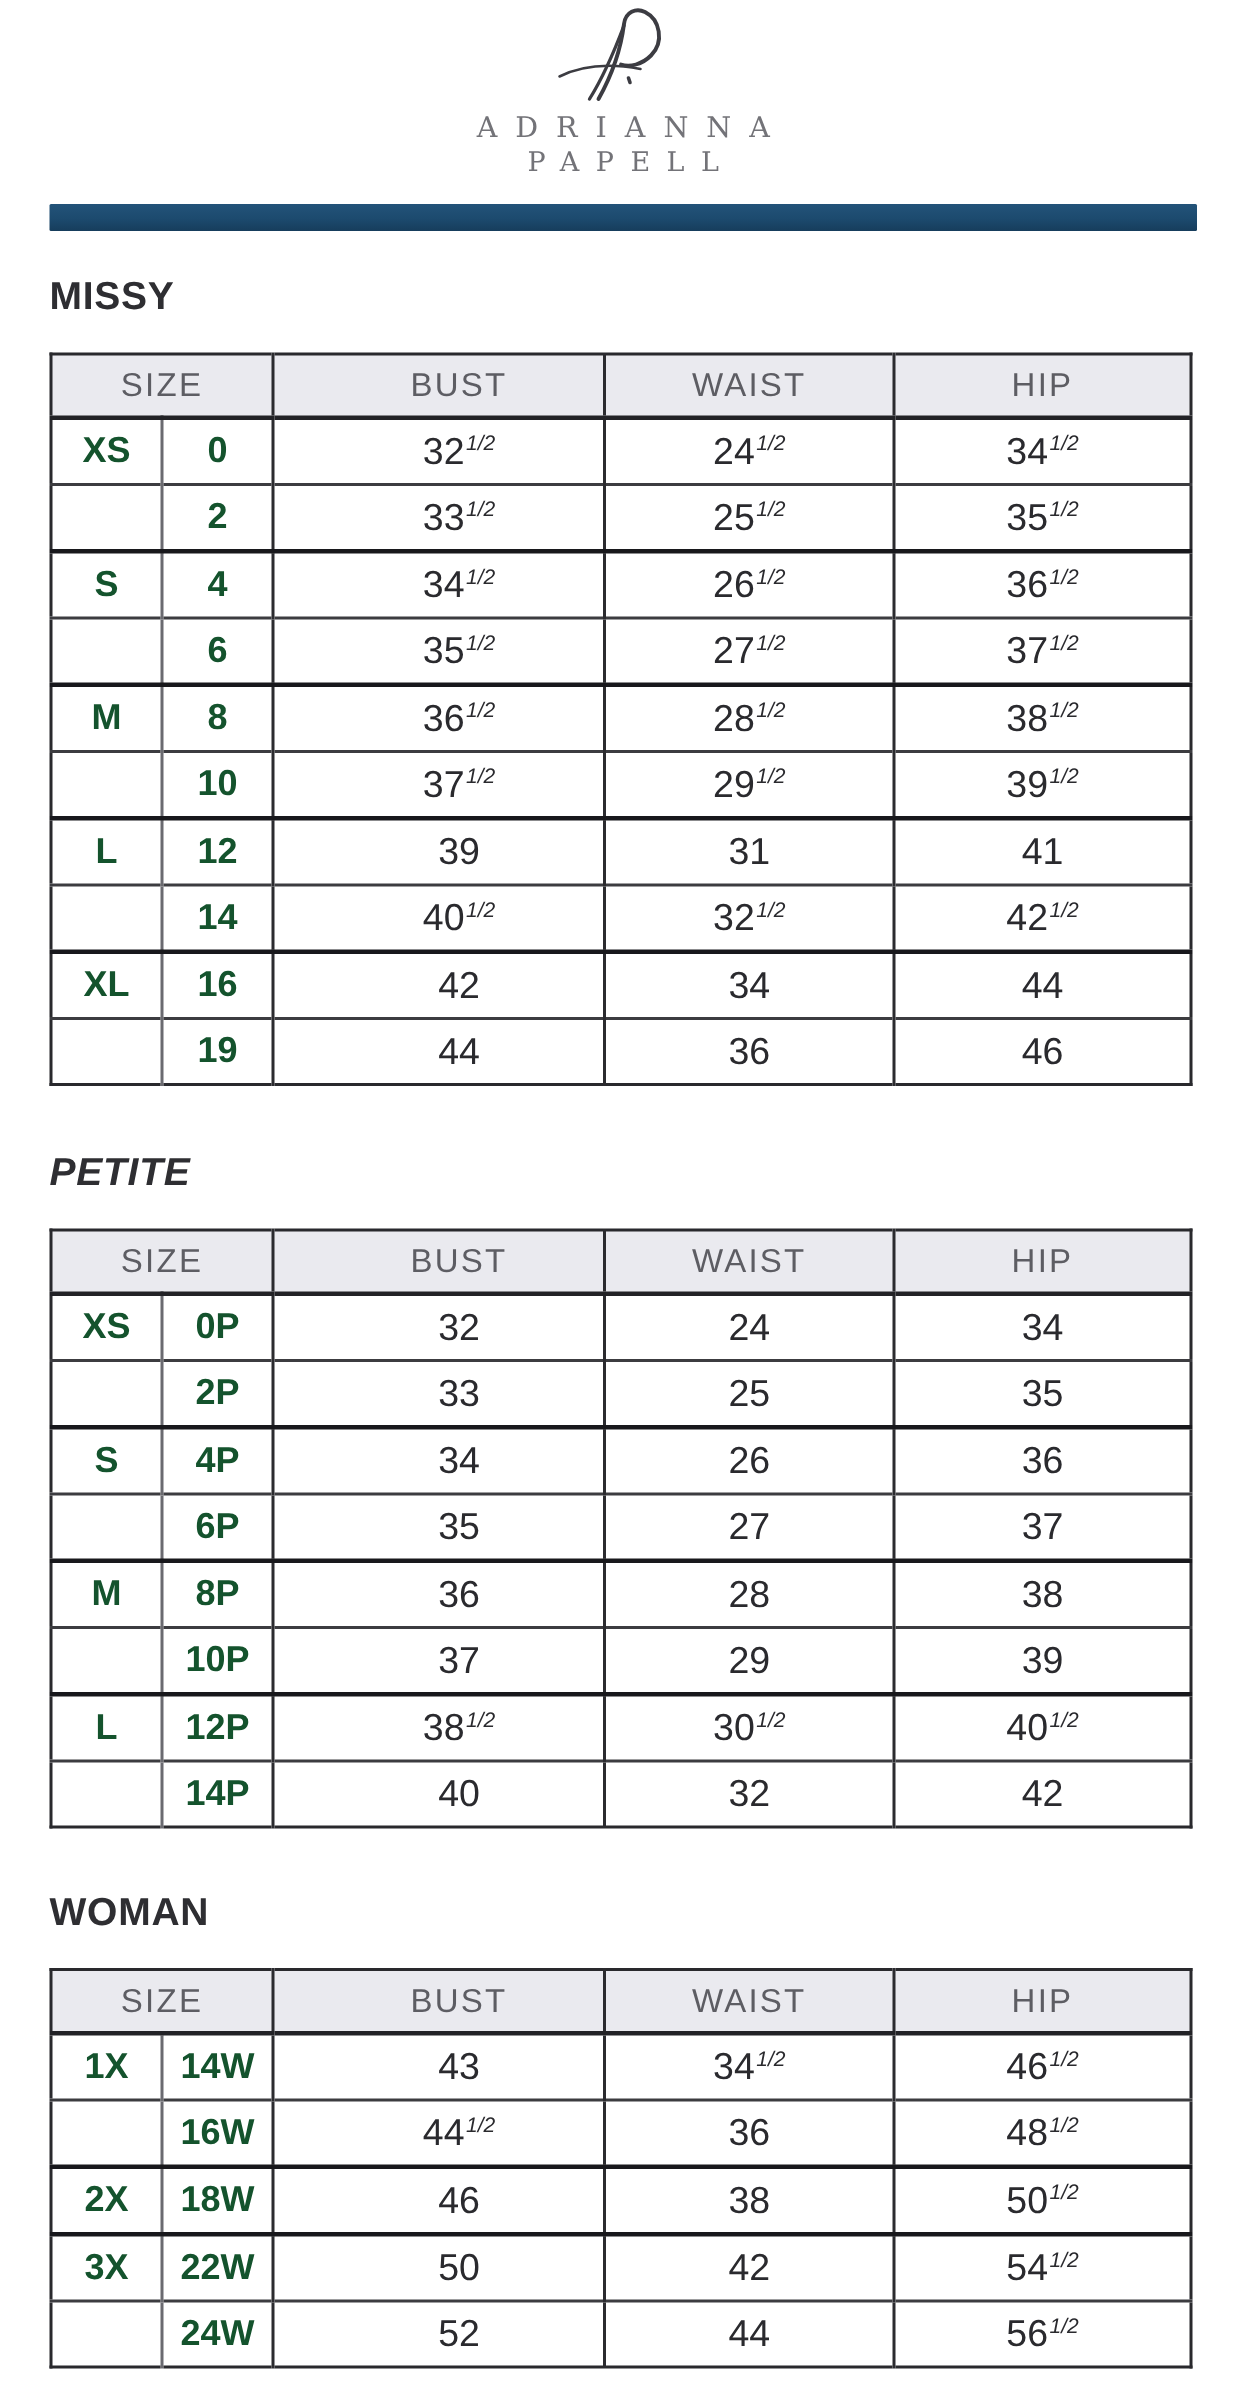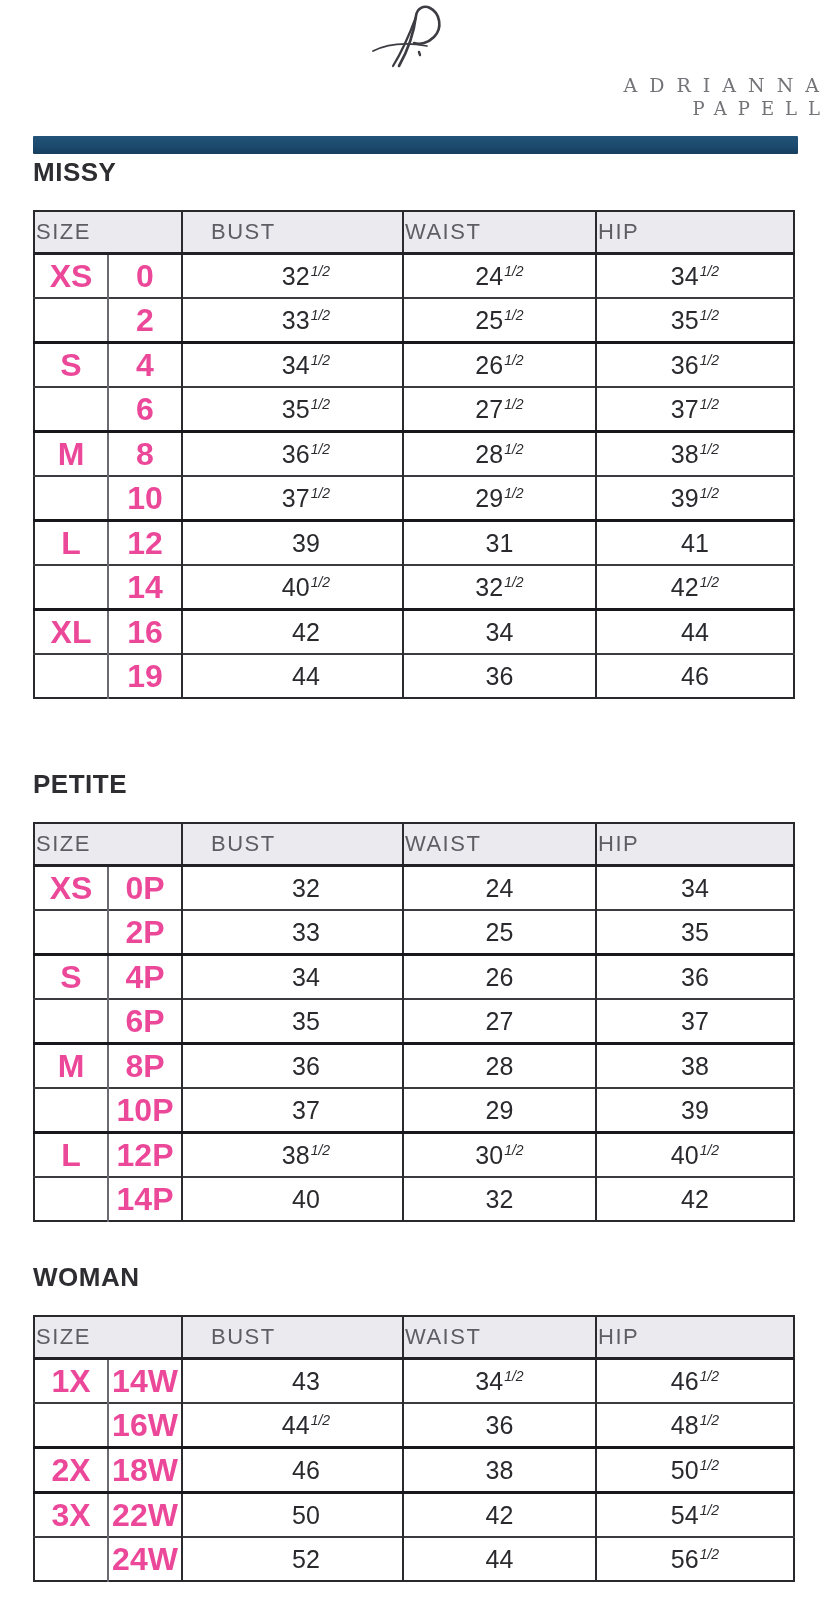--- a/index.html
+++ b/index.html
@@ -11,21 +11,21 @@
     overflow: hidden;
     font-family: "Liberation Sans", sans-serif;
   }
 
   
   .logo-block { text-align: center; padding-top: 4px; }
   .monogram { display: block; margin: 0 auto; width: 112px; height: 64px; }
   .brand-line {
     font-family: "DejaVu Serif", serif;
     color: #737378;
-    text-align: right;
+    text-align: center;
   }
   .brand-line-1 { font-size: 19px; letter-spacing: 12px; text-indent: 12px; margin-top: 6px; }
   .brand-line-2 { font-size: 18px; letter-spacing: 11px; text-indent: 11px; margin-top: 2px; }
 
   
   .accent-bar {
     width: 765px;
     height: 18px;
     margin-left: 33px;
     background: linear-gradient(180deg, #235379 0%, #1c4a6e 55%, #163d5c 100%);
@@ -35,40 +35,40 @@
 
   
   .size-section { margin-left: 33px; }
   .section-title {
     font-size: 26px;
     font-weight: bold;
     letter-spacing: 0.5px;
     color: #2e2e32;
     margin: 0;
   }
-  #section-missy  .section-title { margin-top: 3px; }
-  #section-petite .section-title { margin-top: 70px; }
+  #section-missy  .section-title { margin-top: 28px; }
+  #section-petite .section-title { margin-top: 42px; font-style: italic; }
   #section-woman  .section-title { margin-top: 40px; }
 
   
   table.size-table {
     border-collapse: collapse;
     table-layout: fixed;
     width: 762px;
     margin-top: 22px;
     border: 2px solid #29292d;
   }
   .size-table th {
     background: #eaeaef;
     color: #5d5d63;
     font-weight: normal;
     font-size: 22px;
     letter-spacing: 1.5px;
     height: 38px;
-    text-align: left;
+    text-align: center;
     border-bottom: 3px solid #222226;
   }
   .size-table td {
     height: 40px;
     text-align: center;
     vertical-align: middle;
     white-space: nowrap;
   }
   .size-table tbody tr { border-top: 2px solid #3c3c40; }
   .size-table tbody tr:first-child { border-top: none; }
@@ -77,22 +77,22 @@
   .col-letter { width: 89px;  border-right: 2px solid #6a6a70; }
   .col-size   { width: 100px; border-right: 2px solid #2b2b2f; }
   .col-bust   { width: 190px; border-right: 2px solid #2b2b2f; padding-left: 28px; }
   .col-waist  { width: 189px; border-right: 2px solid #2b2b2f; margin-top: 23px; }
   .col-hip    { width: 194px; }
 
   th.col-sizegroup { border-right: 2px solid #2b2b2f; }
 
   td.col-letter, td.col-size {
     font-weight: bold;
-    font-size: 32px;
-    color: #ec4899;
+    font-size: 24px;
+    color: #14532d;
   }
   td.col-bust, td.col-waist, td.col-hip {
     font-weight: normal;
     font-size: 25px;
     color: #2a2a2e;
   }
   sup.frac {
     font-size: 14px;
     vertical-align: 9px;
     letter-spacing: 0;

